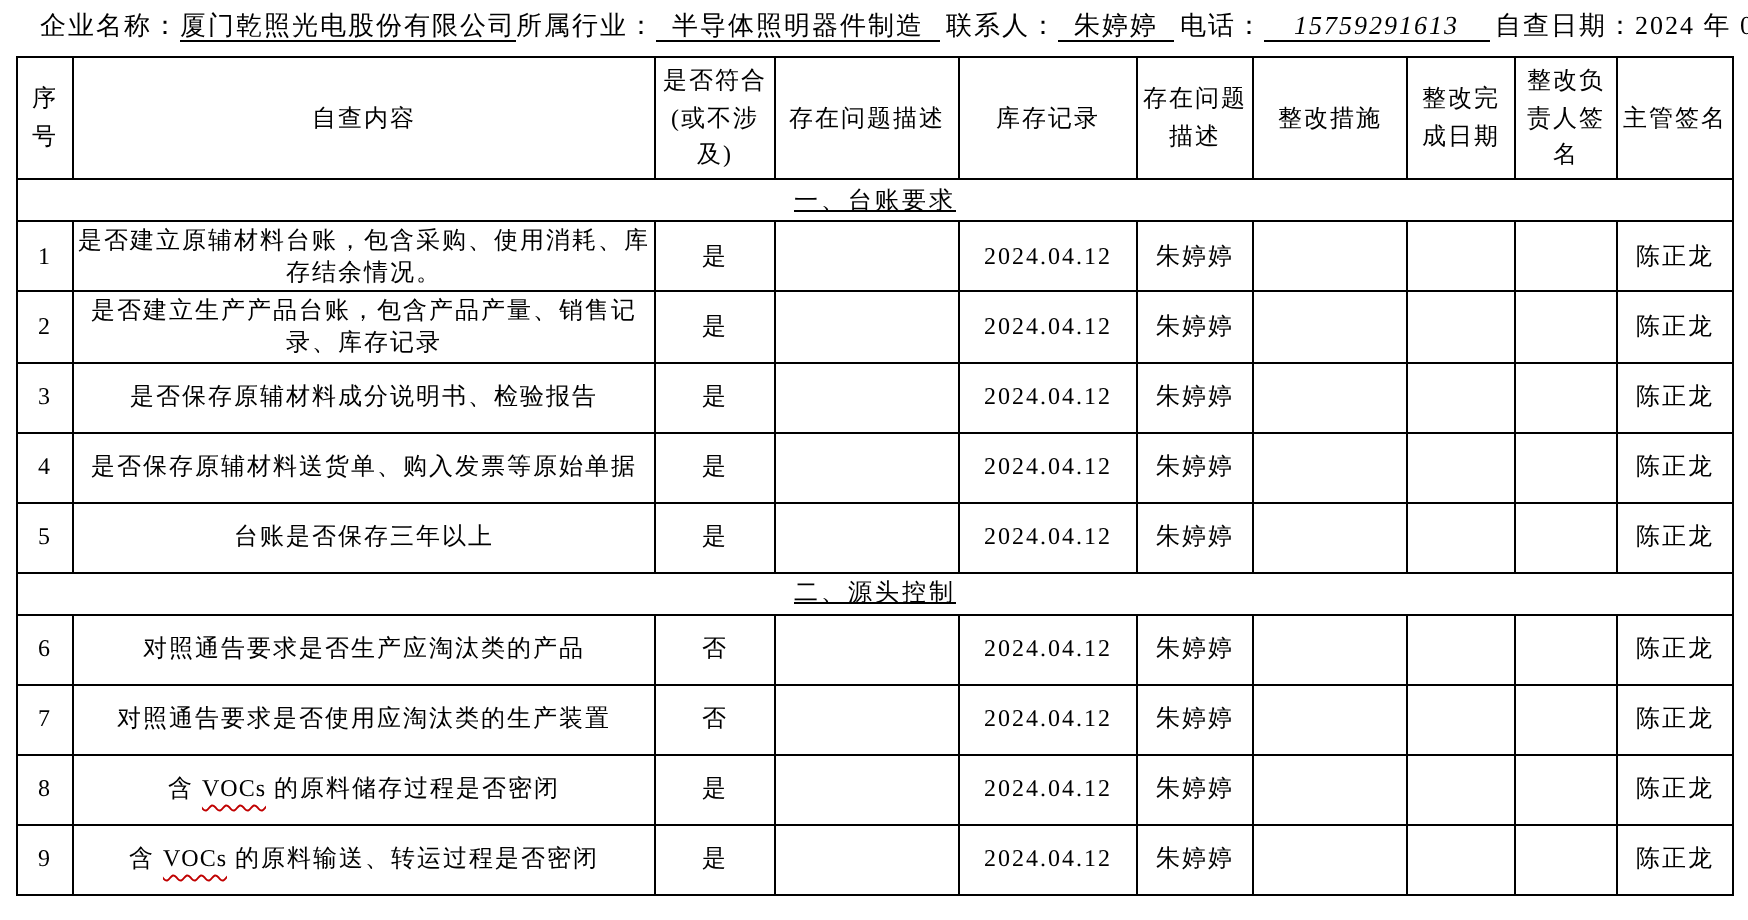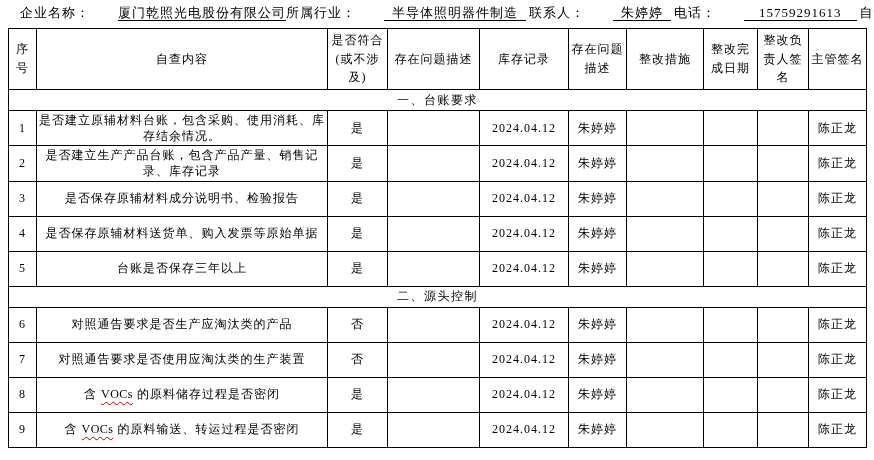--- a/index.html
+++ b/index.html
@@ -5,37 +5,37 @@
   html,body{margin:0;padding:0;}
   body{
     width:874px;height:460px;background:#ffffff;color:#000;
     font-family:"Liberation Serif","DejaVu Serif",serif;
     position:relative;overflow:hidden;
   }
   .meta{
     position:absolute;left:20px;top:4px;
     font-size:13px;letter-spacing:1px;white-space:nowrap;
   }
-  .meta .u{border-bottom:1px solid #000;margin-left:28px;}
+  .meta .u{border-bottom:1px solid #000;}
   .meta .pad{padding:0 8px;}
-  .meta .padwide{padding:0 15px;}
+  .meta .padwide{padding:0 15px;font-style:italic;}
   .meta .gap{margin-left:3px;}
   table.form{
     position:absolute;left:8px;top:28px;width:858px;
     border-collapse:collapse;table-layout:fixed;
   }
   table.form td{
     border:1px solid #000;
     font-size:12px;line-height:1.35;
     text-align:center;vertical-align:middle;
     padding:1px 2px;letter-spacing:1px;
     overflow:hidden;
   }
   tr.head td{height:46px;line-height:1.55;padding:2px 1px;}
-  tr.section td{height:18px;letter-spacing:1.5px;}
+  tr.section td{height:18px;letter-spacing:1.5px;text-decoration:underline;}
   tr.r td{height:32px;}
   td.content{text-align:left;padding-left:5px;padding-right:3px;letter-spacing:1.3px;}
   .vocs{
     text-decoration-line:underline;
     text-decoration-style:wavy;
     text-decoration-color:#c00000;
     text-decoration-thickness:1px;
     text-underline-offset:3px;
     letter-spacing:0.5px;
   }

